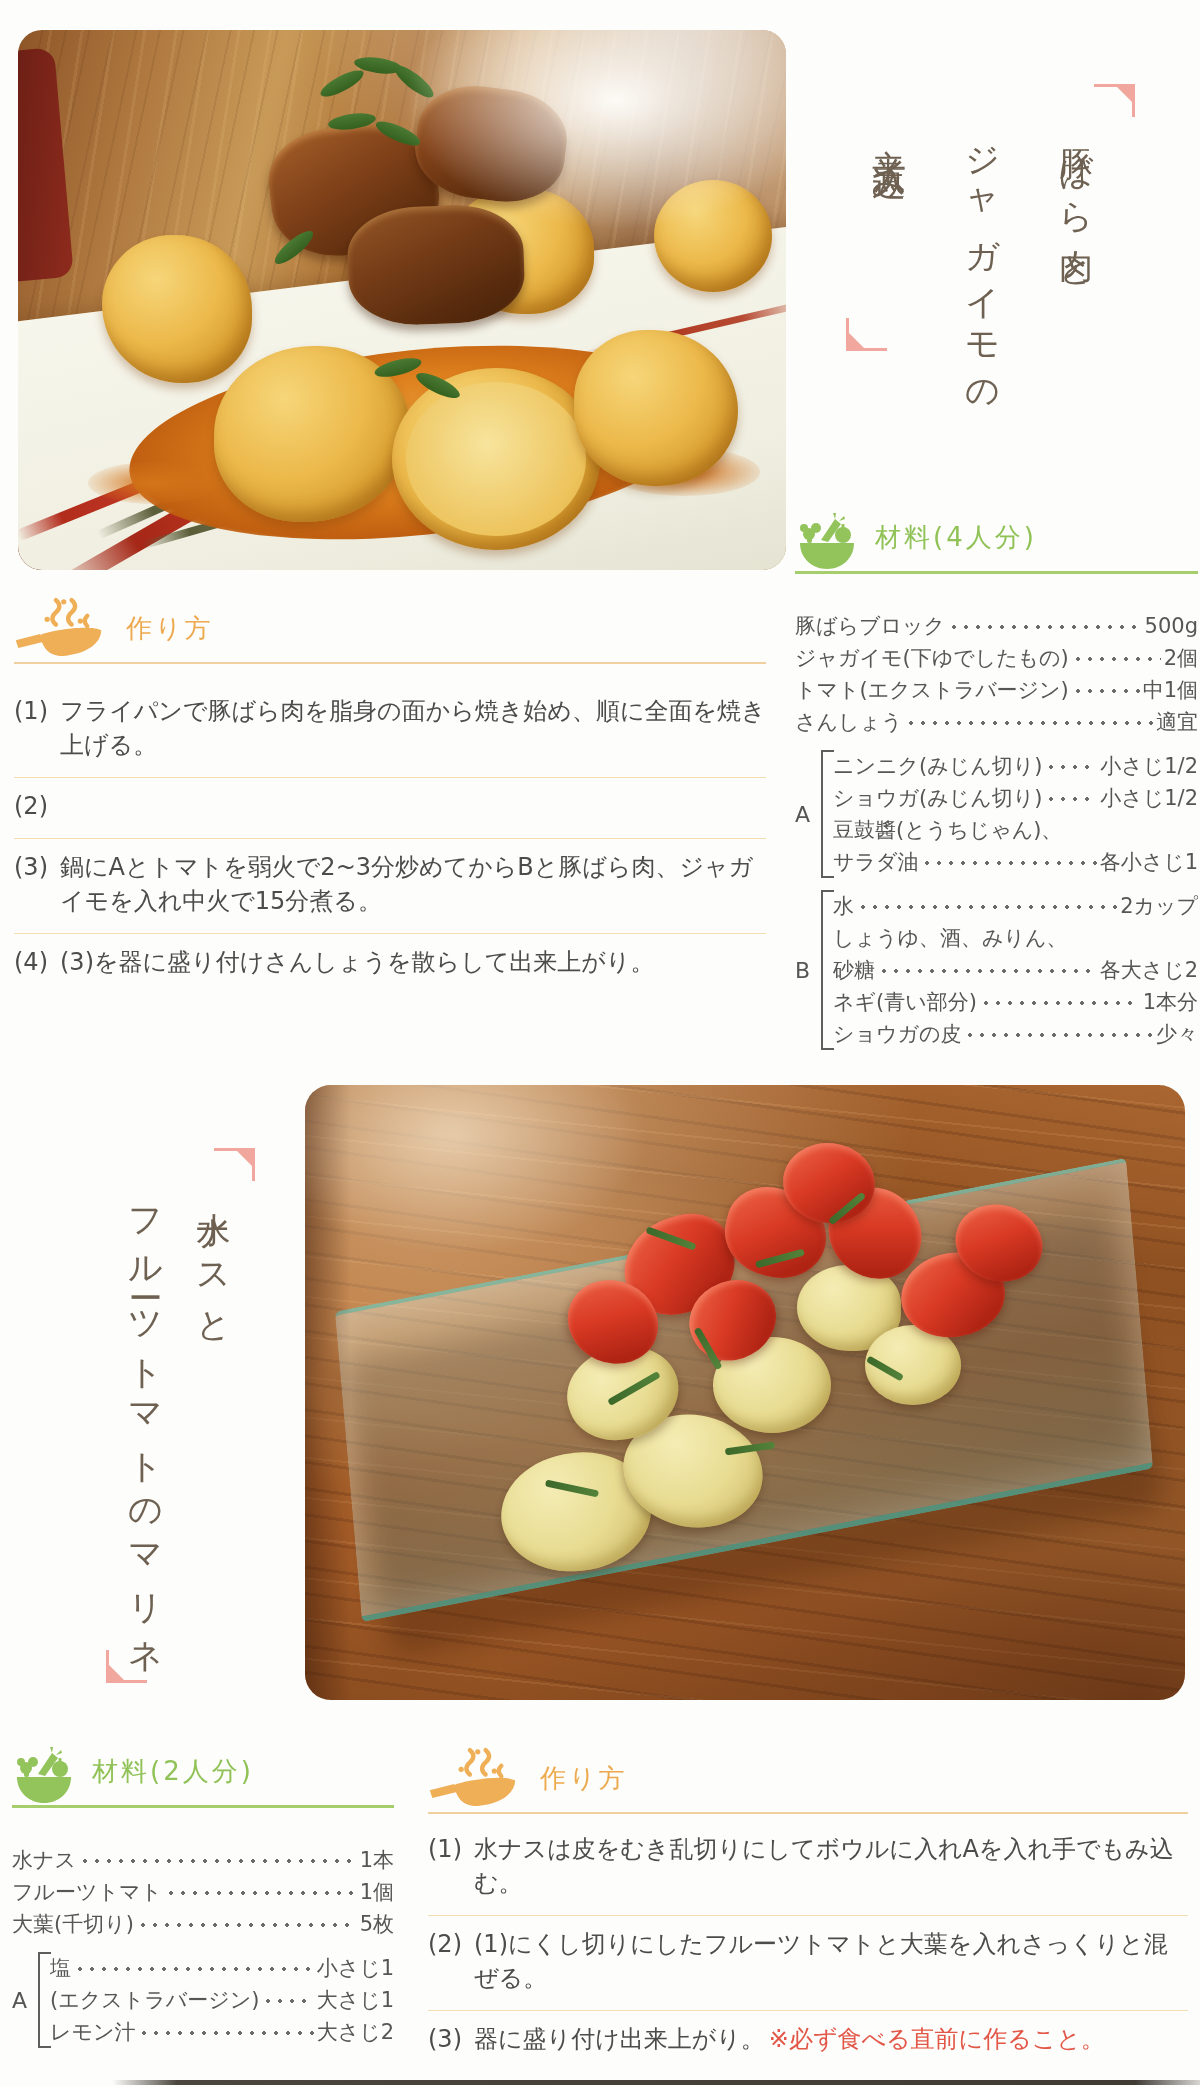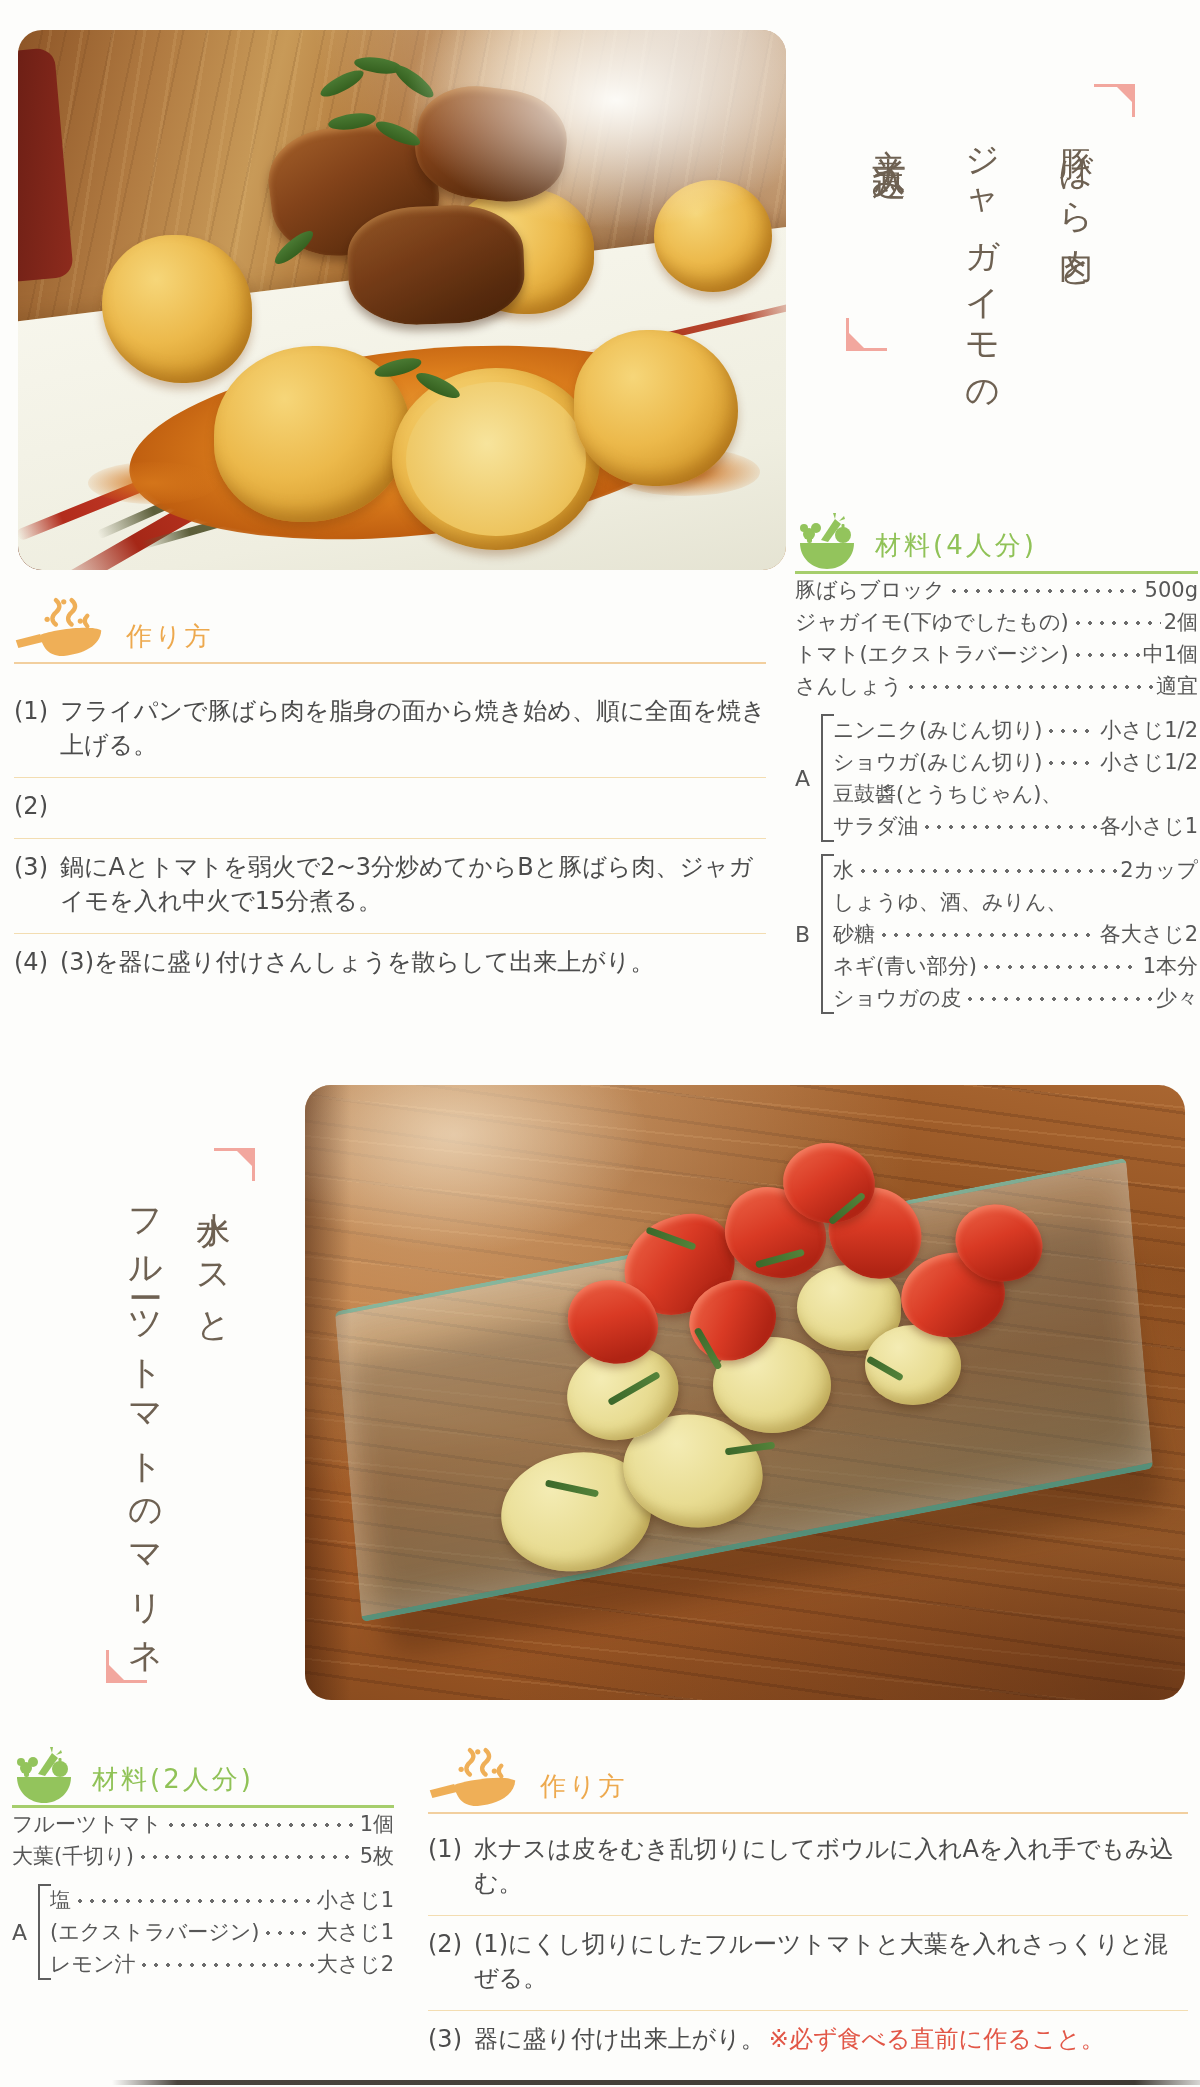--- a/index.html
+++ b/index.html
@@ -123,30 +123,30 @@
     border-bottom:15px solid #f2a79e;border-right:15px solid transparent;}
   .br1o{left:1094px;top:84px;}
   .br1c{left:846px;top:318px;}
   .br2o{left:214px;top:1148px;}
   .br2c{left:106px;top:1650px;}
 
   
   .sec-head{display:flex;align-items:flex-end;gap:16px;height:86px;box-sizing:border-box;}
   .sec-head.green{border-bottom:3px solid #a6ce6c;}
   .sec-head.orange{height:80px;border-bottom:2px solid #f2cf9e;}
-  .sec-title{font-size:26px;letter-spacing:3px;padding-bottom:8px;white-space:nowrap;}
+  .sec-title{font-size:26px;letter-spacing:3px;padding-bottom:16px;white-space:nowrap;}
   .sec-title.g{color:#90c257;}
   .sec-title.o{color:#eda94e;}
   .icon{flex:none;}
 
   
   .ingsec{position:absolute;}
   .ing1{left:795px;top:488px;width:403px;}
   .ing2{left:12px;top:1722px;width:382px;text-align:center;}
-  .ing-list{padding-top:0;}
+  .ing-list{padding-top:0;margin-top:36px;}
   .ing-row{display:flex;align-items:center;height:32px;font-size:21px;color:#565656;overflow:hidden;}
   .ing-name{flex:none;white-space:nowrap;}
   .ing-amt{flex:none;white-space:nowrap;}
   .leader{flex:1 1 10px;min-width:6px;align-self:stretch;margin:0 3px;
     background-image:radial-gradient(circle 1.7px at 6px 17px, #6b6b6b 97%, rgba(0,0,0,0));
     background-size:12px 32px;background-repeat:repeat-x;}
   .ing-group{display:flex;margin-top:12px;}
   .g-label{flex:none;width:26px;display:flex;align-items:center;font-size:22px;color:#555;}
   .g-rows{flex:1;position:relative;border-left:2px solid #5e5e5e;padding-left:10px;}
   .g-rows::before,.g-rows::after{content:"";position:absolute;left:0;width:11px;height:2px;background:#5e5e5e;}
@@ -393,20 +393,25 @@
           <path d="M40 8 l-2 -6 l3 0 z M44 10 l5 -5 l1 3 z"></path>
           <circle cx="48" cy="24" r="8"></circle>
             <rect x="46.5" y="13" width="3" height="5" rx="1"></rect>
           <path d="M5 32 h54 c0 15 -12 26 -27 26 S5 47 5 32 z"></path>
         </g>
       </svg>
       <span class="sec-title g">材料(2人分)</span>
     </div>
     <div class="ing-list">
         <div class="ing-row">
+          <span class="ing-name">水ナス</span>
+          <span class="leader"></span>
+          <span class="ing-amt">1本</span>
+        </div>
+        <div class="ing-row">
           <span class="ing-name">フルーツトマト</span>
           <span class="leader"></span>
           <span class="ing-amt">1個</span>
         </div>
         <div class="ing-row">
           <span class="ing-name">大葉(千切り)</span>
           <span class="leader"></span>
           <span class="ing-amt">5枚</span>
         </div>
         <div class="ing-group">

